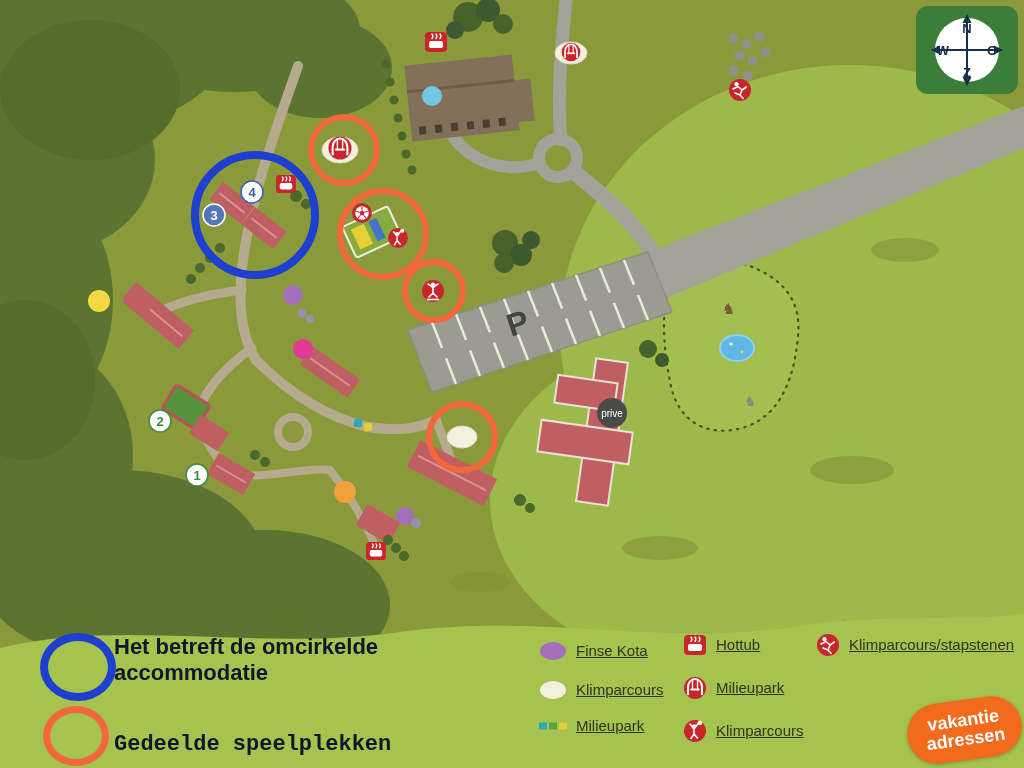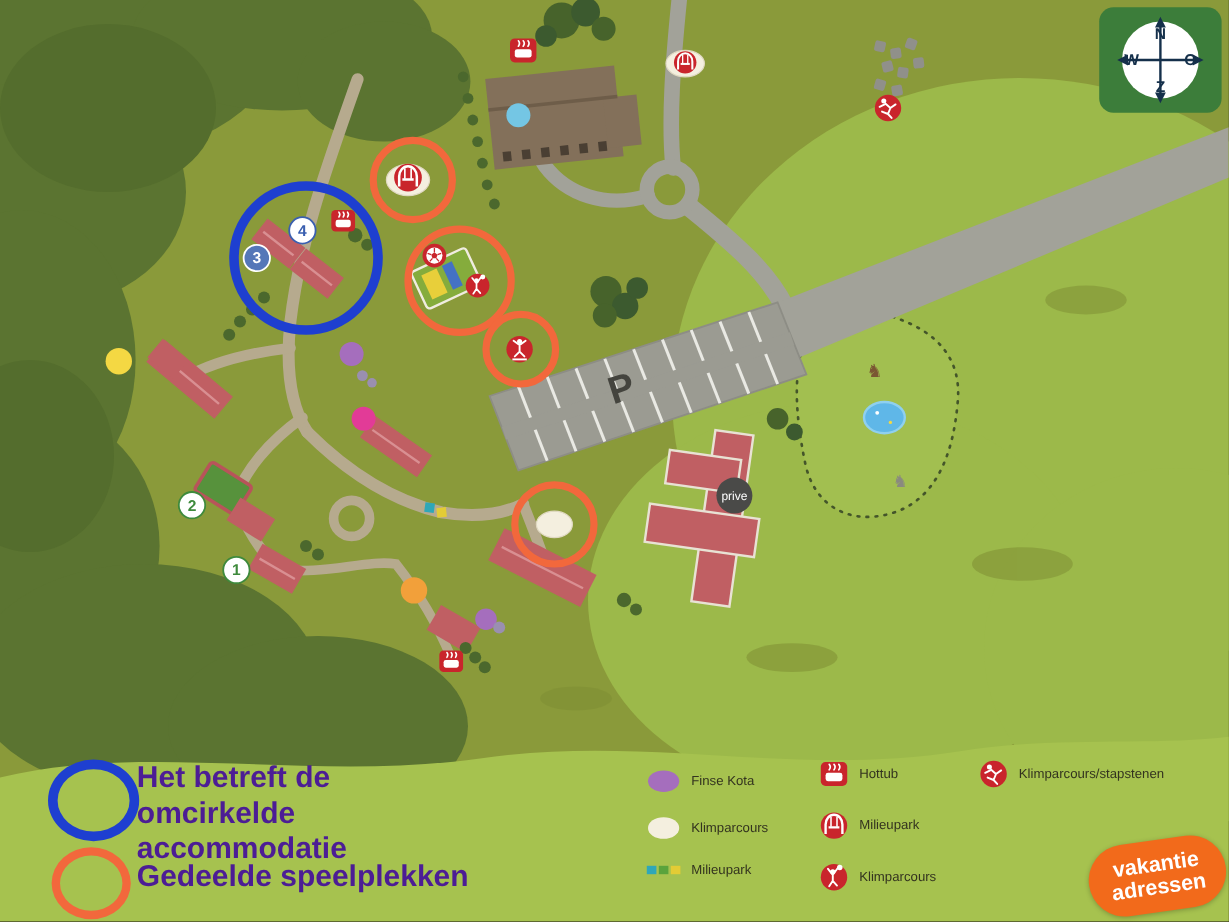--- a/index.html
+++ b/index.html
@@ -11,30 +11,30 @@
            background:#3c7d3a;border-radius:12px;}
   .compass .dial{position:absolute;left:19px;top:12px;width:64px;height:64px;
                  background:#fff;border-radius:50%;}
   .compass svg{position:absolute;left:0;top:0;}
   .compass .pt{position:absolute;transform:translate(-50%,-50%);
                font-size:13px;font-weight:700;color:#15304b;}
   
   .legend-ring{position:absolute;border-radius:50%;background:transparent;}
   .ring-blue{left:40px;top:633px;width:60px;height:52px;border:8px solid #1e3fd0;}
   .ring-orange{left:43px;top:706px;width:52px;height:46px;border:7px solid #f2683c;}
-  .legend-heading{position:absolute;color:#4c1d95;font-weight:700;font-size:25px;
+  .legend-heading{position:absolute;color:#0f172a;font-weight:700;font-size:22px;
                   line-height:1.18;}
   .heading-1{left:114px;top:634px;width:290px;}
-  .heading-2{left:114px;top:716px;width:320px;}
+  .heading-2{left:114px;top:732px;width:320px;font-family:Liberation Mono, monospace;}
   .legend-col{position:absolute;display:flex;flex-direction:column;gap:17px;}
   .col-1{left:538px;top:640px;}
   .col-2{left:682px;top:632px;}
   .col-3{left:815px;top:632px;}
   .legend-item{display:flex;align-items:center;gap:8px;}
-  .legend-item .lbl{font-size:11px;color:#33331f;max-width:112px;line-height:1.1;}
+  .legend-item .lbl{font-size:15px;color:#33331f;max-width:112px;line-height:1.1;text-decoration:underline;}
   .legend-item svg{flex:0 0 auto;}
   
   .badge{position:absolute;right:2px;bottom:8px;background:#f26a1b;color:#fff;
          border-radius:30px;padding:11px 18px;transform:rotate(-8deg);
          text-align:center;font-weight:700;font-size:18px;line-height:1.05;
          box-shadow:0 1px 4px rgba(0,0,0,.25);}
 </style>
 </head>
 <body>
 

